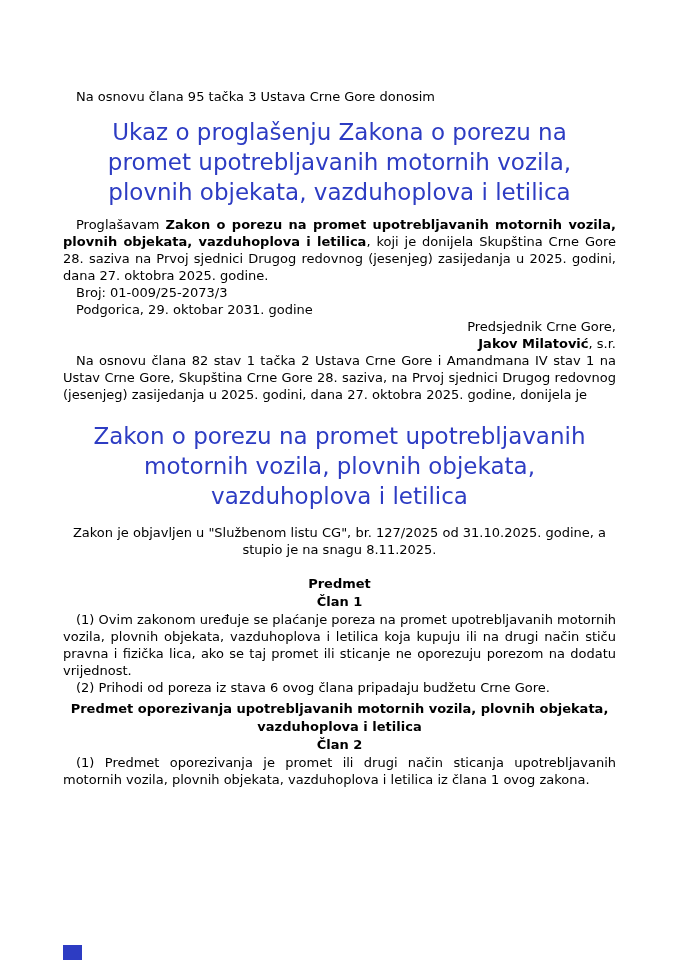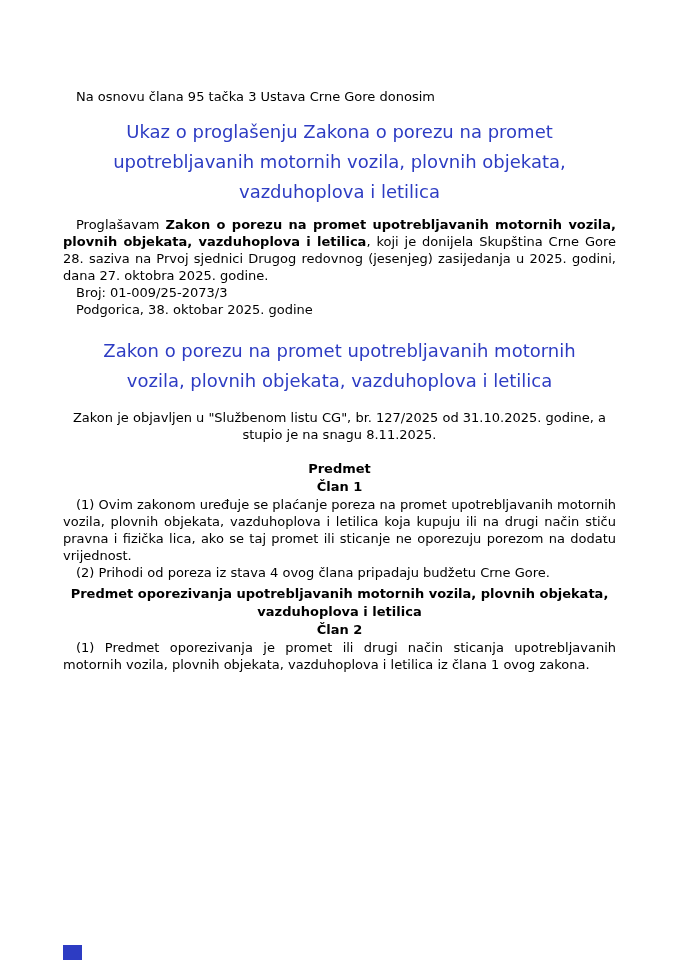--- a/index.html
+++ b/index.html
@@ -17,21 +17,21 @@
     color: #000000;
     overflow: hidden;
   }
   .body { font-size: 13px; line-height: 17px; font-weight: 400; }
   .indent { text-indent: 13px; }
   .justify { text-align: justify; }
   .center { text-align: center; }
   .right { text-align: right; }
   .blue-title {
     color: #2d3cc3;
-    font-size: 18px;
+    font-size: 23px;
     line-height: 30px;
     font-weight: 400;
     text-align: center;
     margin: 12px 6px 9px 6px;
   }
   .law-title { margin: 18px 10px 13px 10px; }
   .published { margin-bottom: 17px; }
   .section-heading {
     font-size: 13px;
     line-height: 18px;
@@ -54,32 +54,37 @@
 
 <div class="page">
 
   <p class="body indent">Na osnovu člana 95 tačka 3 Ustava Crne Gore donosim</p>
 
   <h1 class="blue-title">Ukaz o proglašenju Zakona o porezu na promet upotrebljavanih motornih vozila, plovnih objekata, vazduhoplova i letilica</h1>
 
   <p class="body justify indent"><span>Proglašavam </span><strong>Zakon o porezu na promet upotrebljavanih motornih vozila, plovnih objekata, vazduhoplova i letilica</strong><span>, koji je donijela Skupština Crne Gore 28. saziva na Prvoj sjednici Drugog redovnog (jesenjeg) zasijedanja u 2025. godini, dana 27. oktobra 2025. godine.</span></p>
 
   <p class="body indent">Broj: 01-009/25-2073/3</p>
-  <p class="body indent">Podgorica, 38. oktobar 2025. godine</p>
+  <p class="body indent">Podgorica, 29. oktobar 2031. godine</p>
 
+  <div>
+    <p class="body right">Predsjednik Crne Gore,</p>
+    <p class="body right"><strong>Jakov Milatović</strong><span>, s.r.</span></p>
+  </div>
 
+  <p class="body justify indent">Na osnovu člana 82 stav 1 tačka 2 Ustava Crne Gore i Amandmana IV stav 1 na Ustav Crne Gore, Skupština Crne Gore 28. saziva, na Prvoj sjednici Drugog redovnog (jesenjeg) zasijedanja u 2025. godini, dana 27. oktobra 2025. godine, donijela je</p>
 
   <h1 class="blue-title law-title">Zakon o porezu na promet upotrebljavanih motornih vozila, plovnih objekata, vazduhoplova i letilica</h1>
 
   <p class="body center published">Zakon je objavljen u "Službenom listu CG", br. 127/2025 od 31.10.2025. godine, a stupio je na snagu 8.11.2025.</p>
 
   <h2 class="section-heading">Predmet</h2>
   <h2 class="section-heading">Član 1</h2>
   <p class="body justify indent">(1) Ovim zakonom uređuje se plaćanje poreza na promet upotrebljavanih motornih vozila, plovnih objekata, vazduhoplova i letilica koja kupuju ili na drugi način stiču pravna i fizička lica, ako se taj promet ili sticanje ne oporezuju porezom na dodatu vrijednost.</p>
-  <p class="body justify indent">(2) Prihodi od poreza iz stava 4 ovog člana pripadaju budžetu Crne Gore.</p>
+  <p class="body justify indent">(2) Prihodi od poreza iz stava 6 ovog člana pripadaju budžetu Crne Gore.</p>
 
   <h2 class="section-heading section-gap">Predmet oporezivanja upotrebljavanih motornih vozila, plovnih objekata, vazduhoplova i letilica</h2>
   <h2 class="section-heading">Član 2</h2>
   <p class="body justify indent">(1) Predmet oporezivanja je promet ili drugi način sticanja upotrebljavanih motornih vozila, plovnih objekata, vazduhoplova i letilica iz člana 1 ovog zakona.</p>
 
   <div class="bottom-artifact"></div>
 
 </div>
 
 </body></html>

